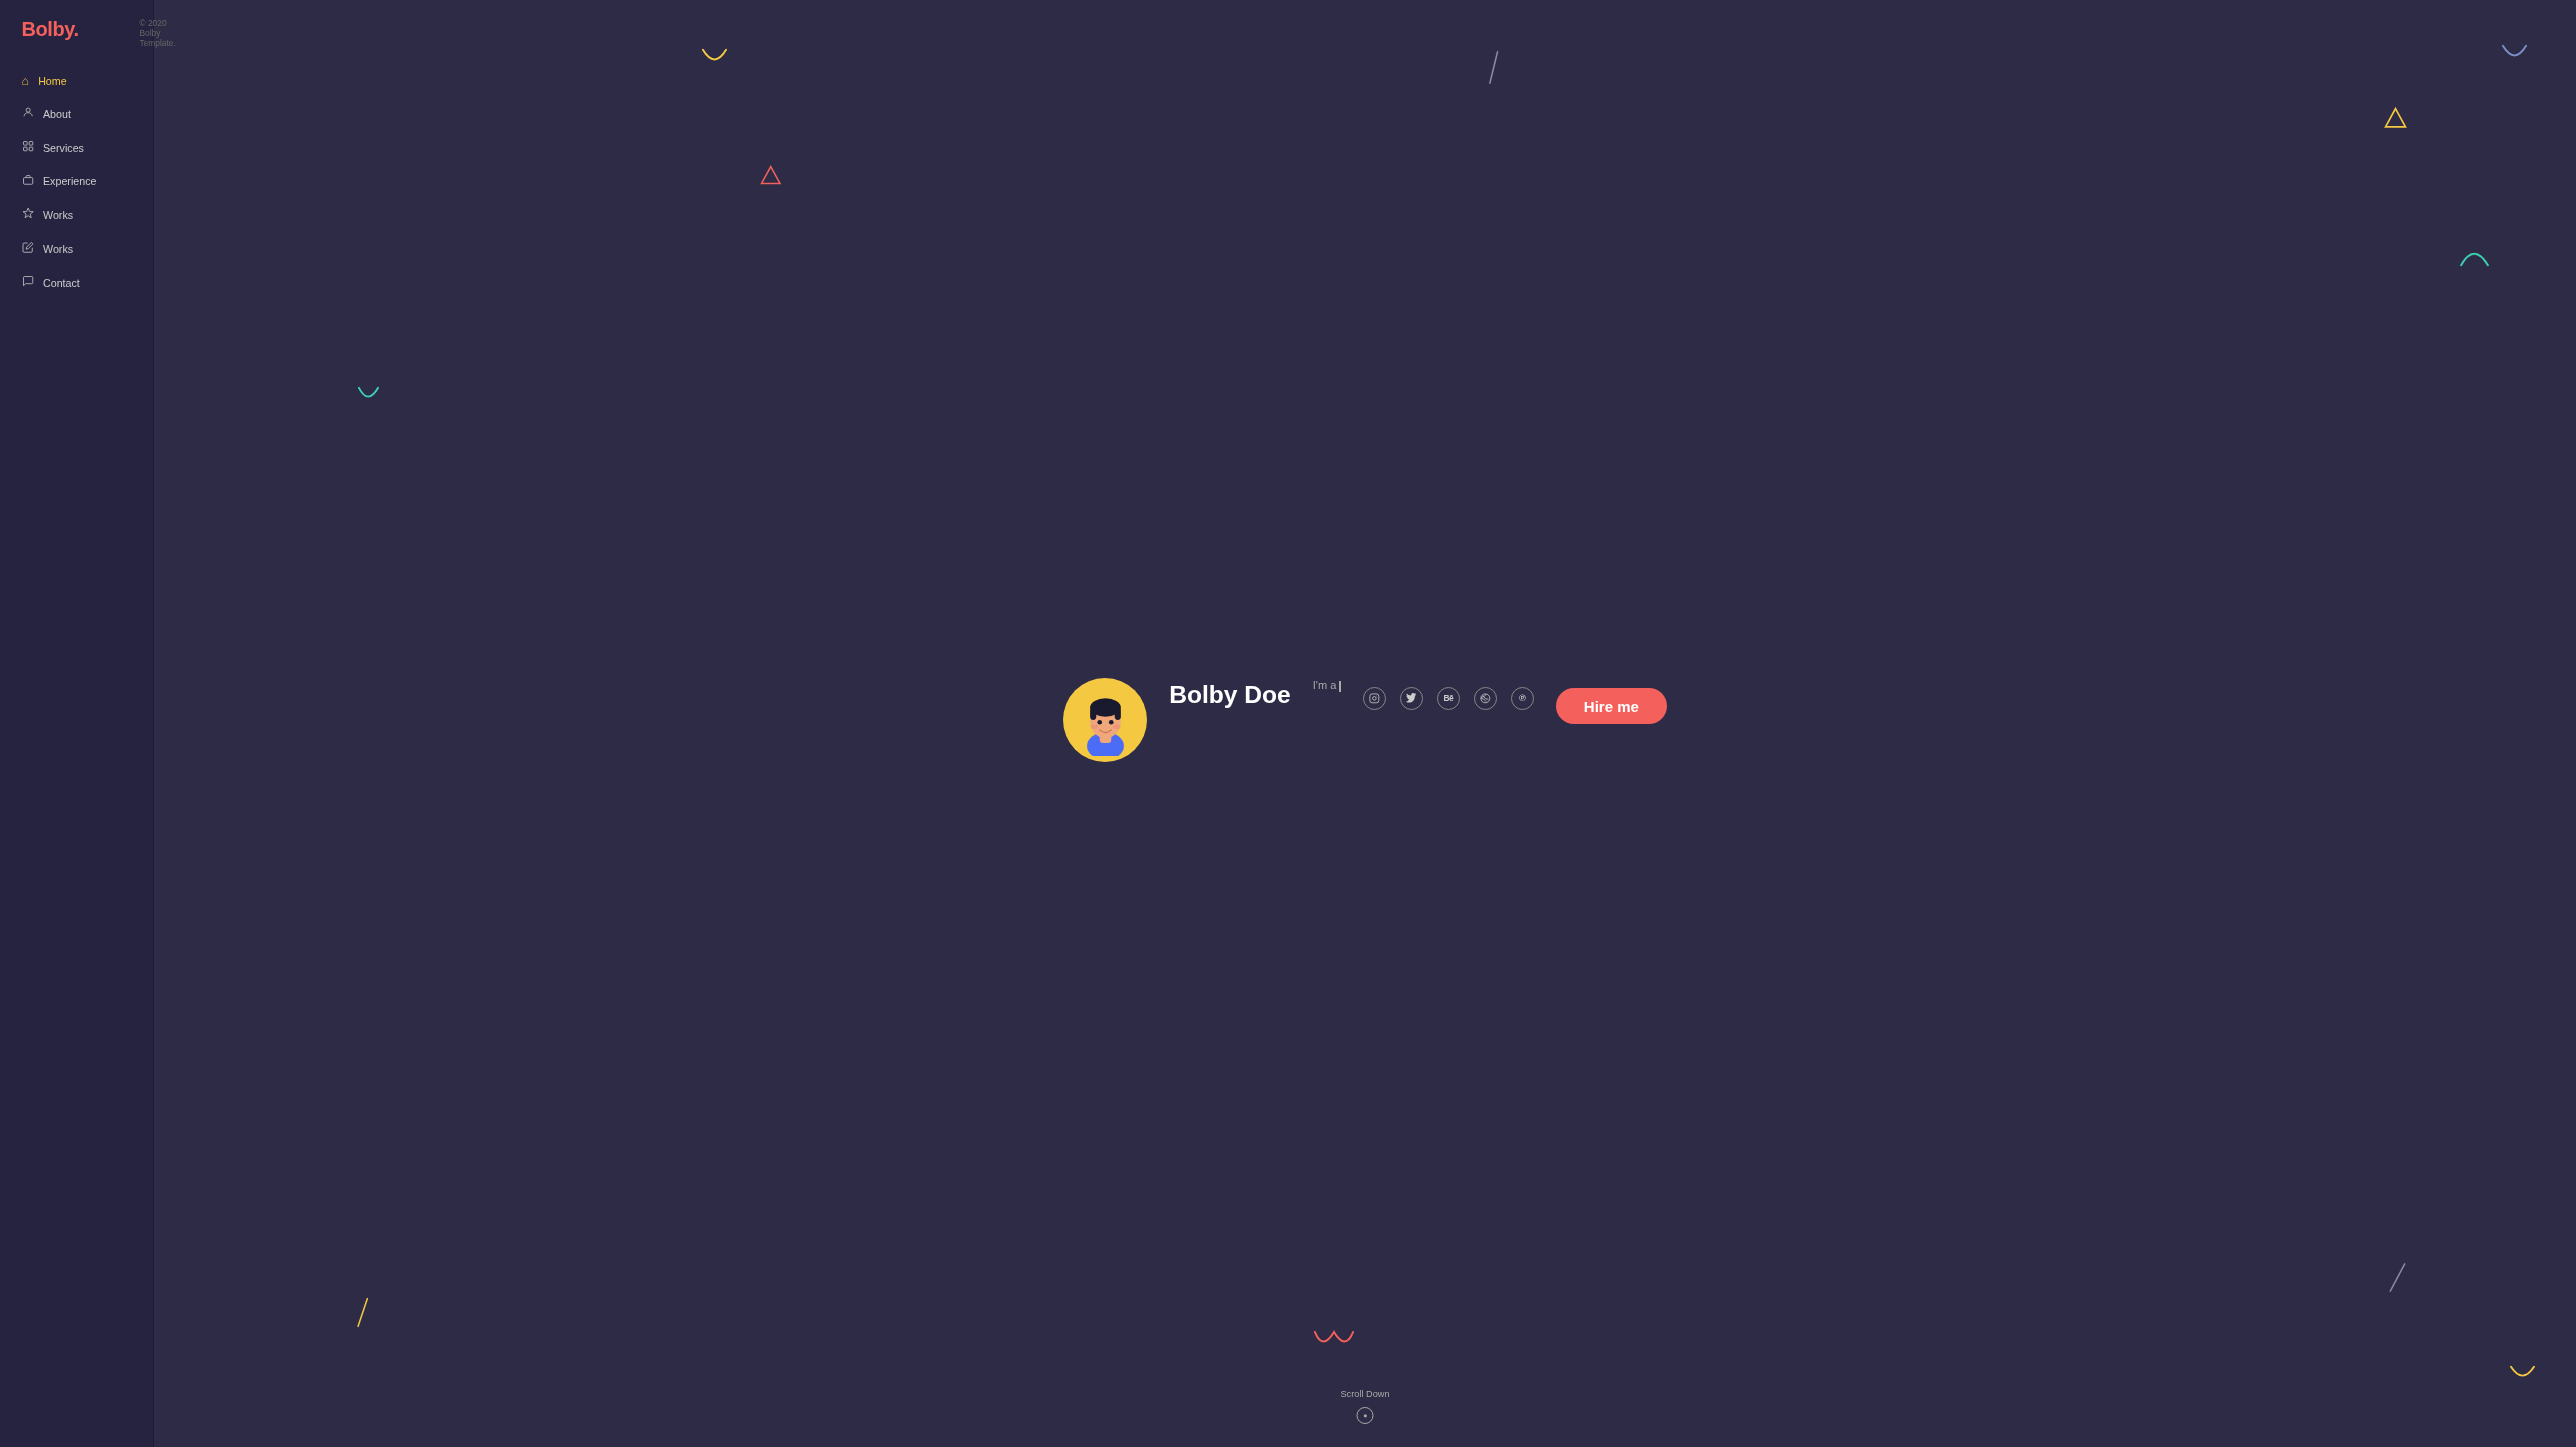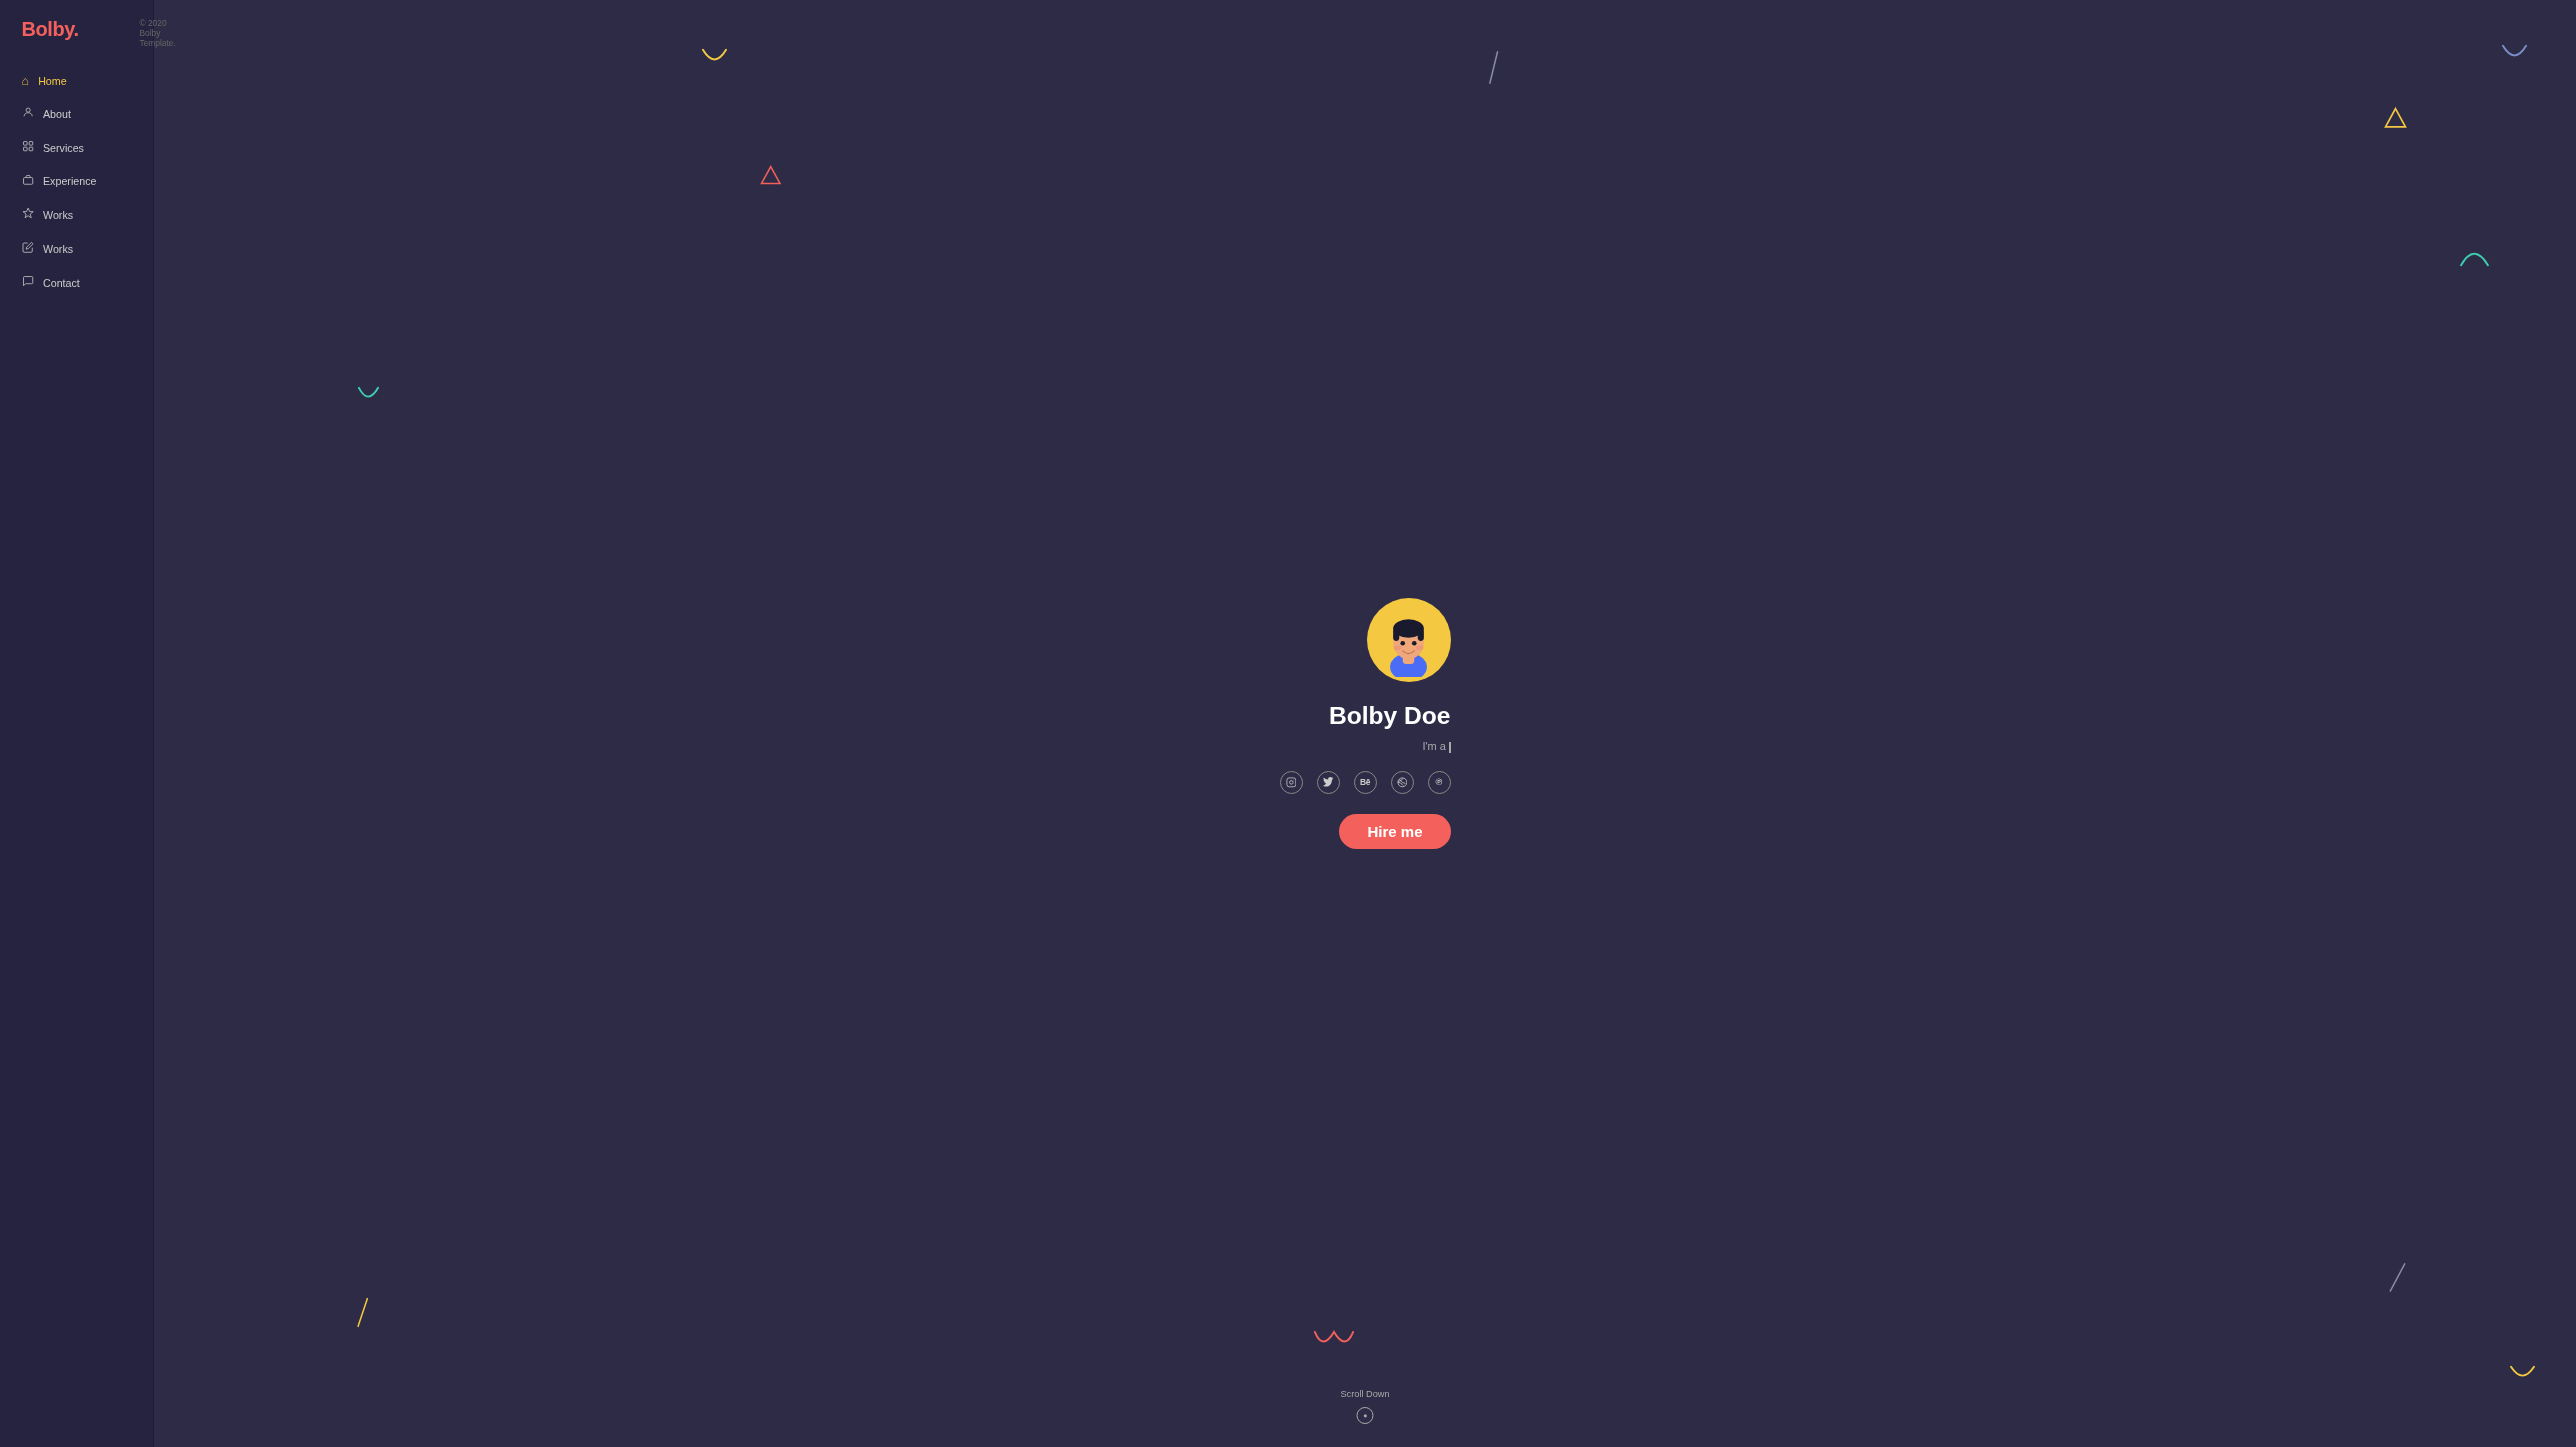--- a/index.html
+++ b/index.html
@@ -82,23 +82,23 @@
 
     
     .shape {
       position: absolute;
       pointer-events: none;
     }
 
     
     .center-card {
       display: flex;
-      flex-direction: column;
-      align-items: flex-end;
-      gap: 9px;
+      flex-direction: row;
+      align-items: flex-start;
+      gap: 22px;
       z-index: 5;
     }
 
     .avatar-ring {
       width: 84px;
       height: 84px;
       border-radius: 50%;
       background: #f5c842;
       display: flex;
       align-items: center;

